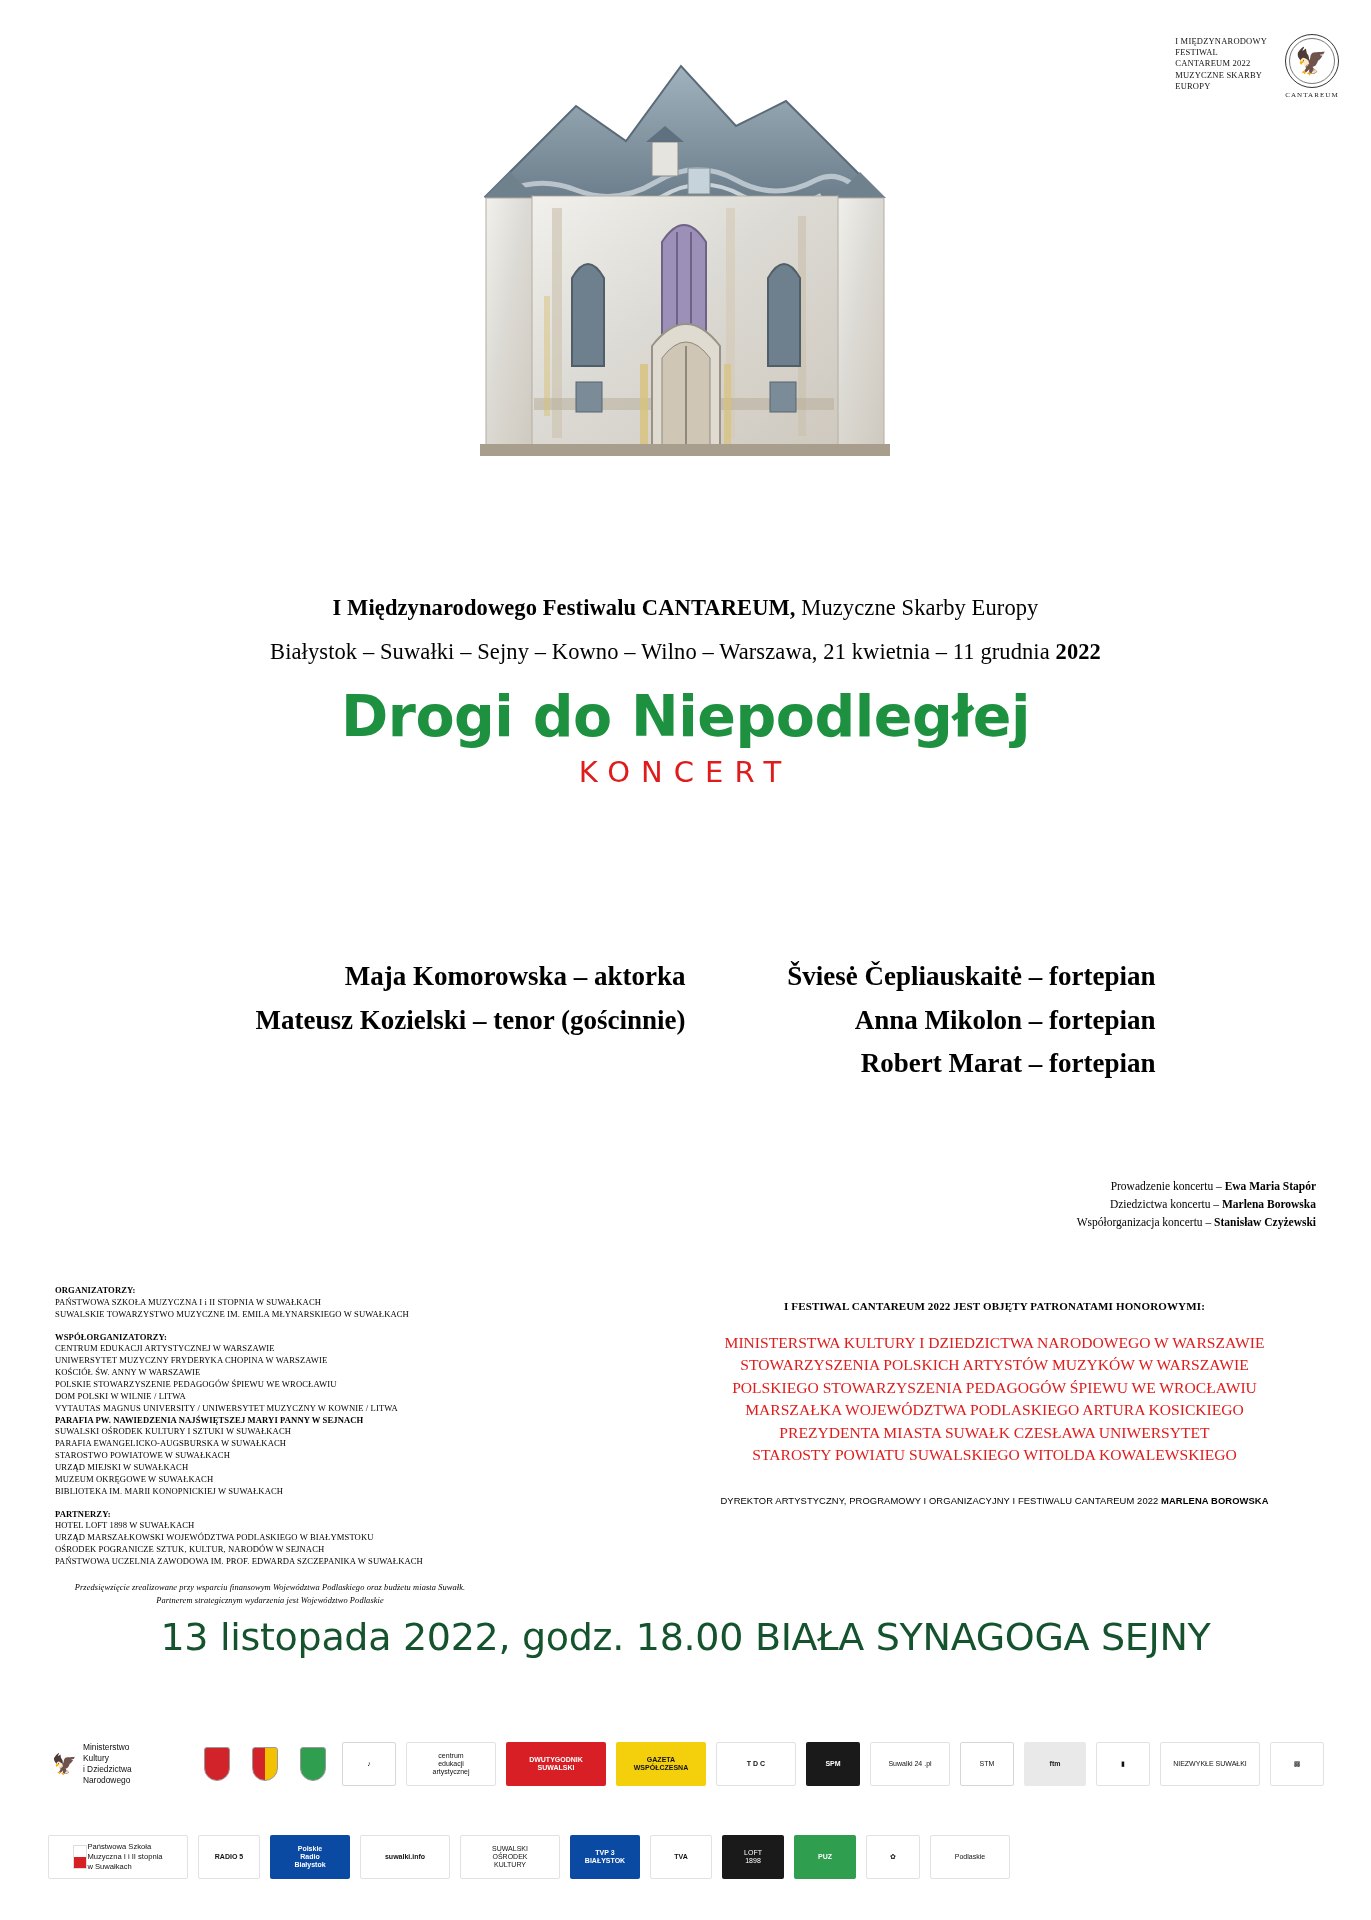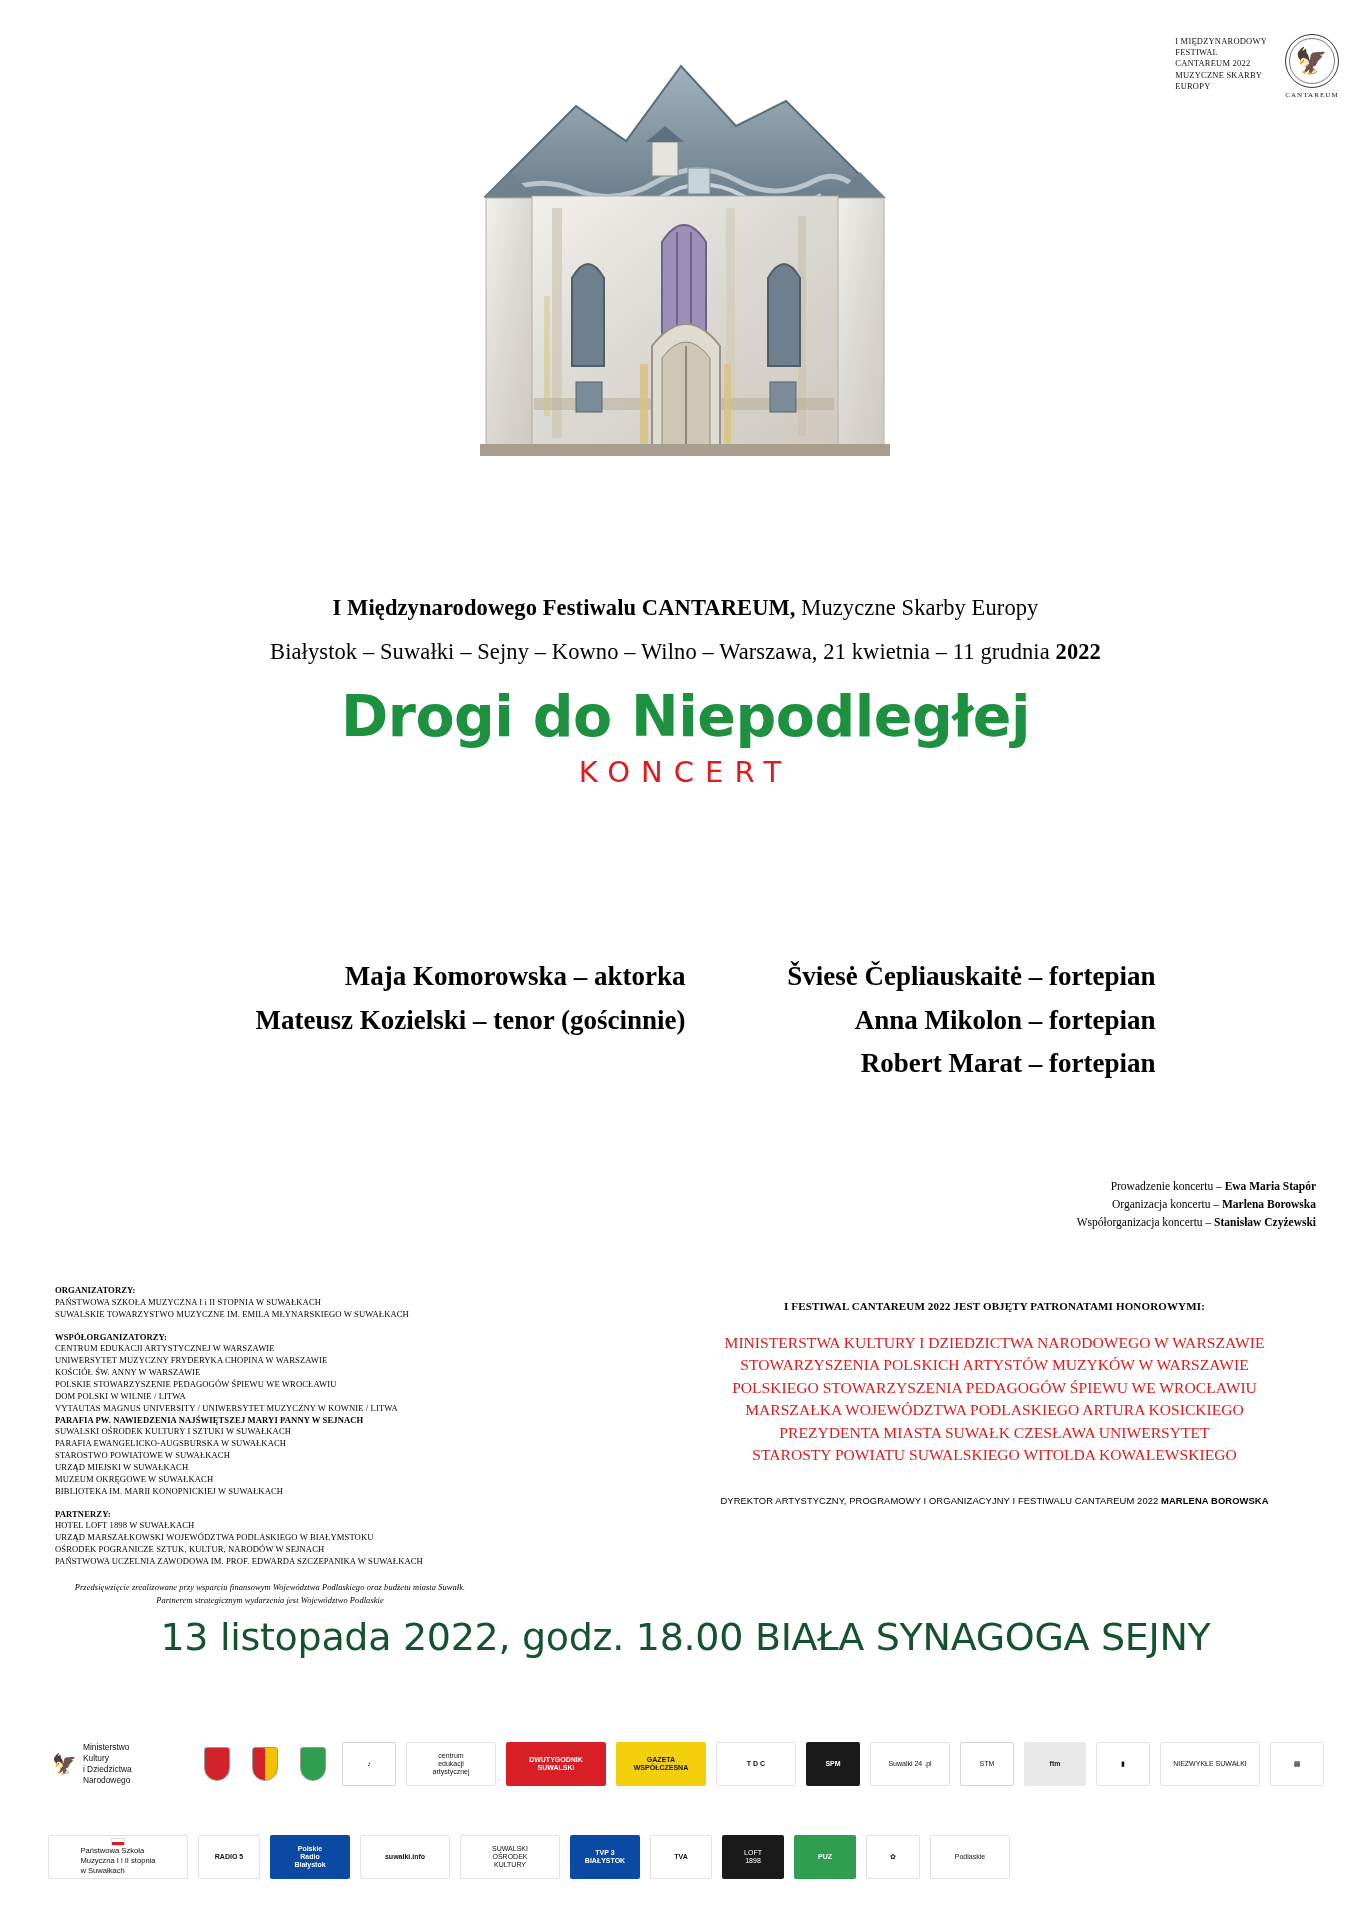--- a/index.html
+++ b/index.html
@@ -373,21 +373,21 @@
     <div class="perf-line">Robert Marat – fortepian</div>
   </div>
 </div>
 
 <div class="credits">
   <div>
     <span>Prowadzenie koncertu –</span>
     <b>Ewa Maria Stapór</b>
   </div>
   <div>
-    <span>Organizacja koncertu –</span>
+    <span>Dziedzictwa koncertu –</span>
     <b>Marlena Borowska</b>
   </div>
   <div>
     <span>Współorganizacja koncertu –</span>
     <b>Stanisław Czyżewski</b>
   </div>
 </div>
 
 <div class="org-left">
 
@@ -476,21 +476,21 @@
   <div class="logo-chip chip-white w80">Suwalki 24 .pl</div>
   <div class="logo-chip chip-box w54">STM</div>
   <div class="logo-chip chip-gray w62 bold">ftm</div>
   <div class="logo-chip chip-white w54">▮</div>
   <div class="logo-chip chip-white w100">NIEZWYKŁE SUWAŁKI</div>
   <div class="logo-chip chip-white w54">▩</div>
 </div>
 
 <div class="logos-row row2">
 
-  <div class="logo-chip chip-white w140" style="justify-content:center; gap:0;flex-direction:column;">
+  <div class="logo-chip chip-white w140" style="justify-content:center; gap:0;">
     <span style="display:inline-block;width:14px;height:24px;background:linear-gradient(180deg,#fff 50%,#d81f26 50%);border:1px solid #ddd;"></span>
     <span style="text-align:left;font-size:7.6px;line-height:1.3;white-space:pre-line;">Państwowa Szkoła
 Muzyczna I i II stopnia
 w Suwałkach</span>
   </div>
 
   <div class="logo-chip chip-white w62 bold">RADIO 5</div>
   <div class="logo-chip chip-blue w80 bold">Polskie
 Radio
 Białystok</div>

